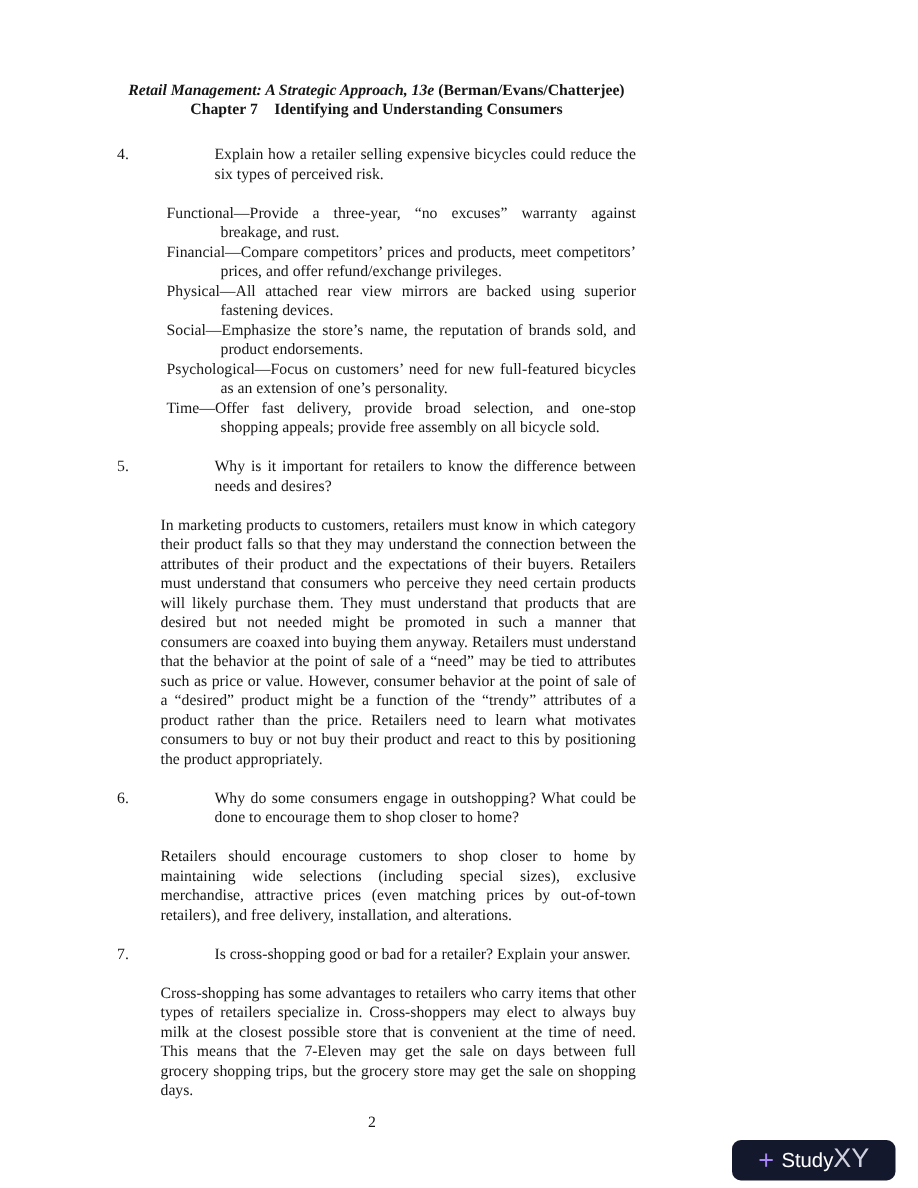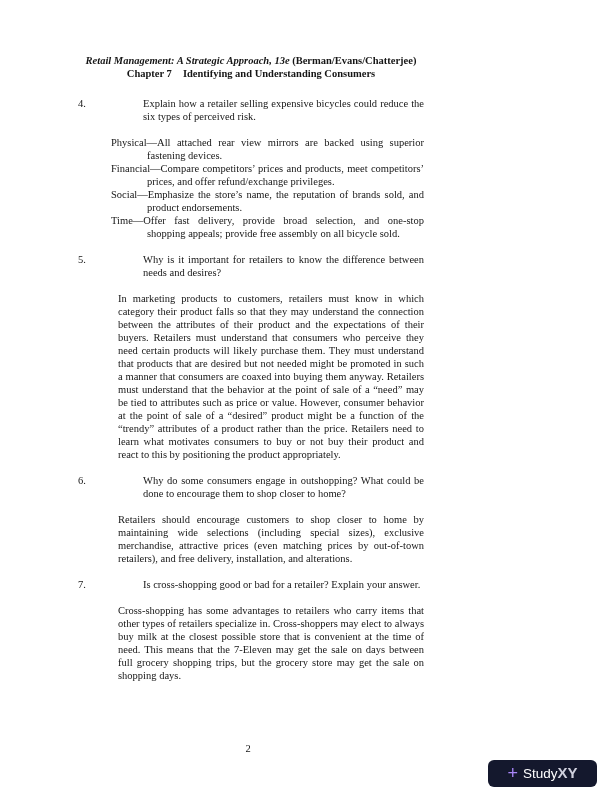--- a/index.html
+++ b/index.html
@@ -37,21 +37,21 @@
   .hang-list {
     margin-left: 33px;
     margin-bottom: 13px;
   }
   .hang-item {
     padding-left: 36px;
     text-indent: -36px;
     text-align: justify;
   }
   .a-par {
-    margin-left: 40px;
+    margin-left: 29px;
     margin-bottom: 13px;
     text-align: justify;
   }
   .page-number {
     position: absolute;
     left: 0;
     right: 0;
     top: 742px;
     text-align: center;
   }
@@ -72,41 +72,43 @@
     cursor: pointer;
   }
   .brand-plus {
     color: #a986f8;
     font-size: 18px;
     font-weight: 400;
     line-height: 1;
     margin-top: -2px;
   }
   .brand-study { color: #ffffff; font-weight: 400; font-size: 13.5px; }
-  .brand-xy   { color: #cfd0dd; font-weight: 700; font-size: 15px; }
+  .brand-xy   { color: #cfd0dd; font-weight: 400; font-size: 18px; }
 </style>
 </head>
 <body>
 
 <div class="page">
 
   <header class="doc-header">
     <div class="title-line"><span class="book-title">Retail Management: A Strategic Approach, 13e</span><span class="authors"> (Berman/Evans/Chatterjee)</span></div>
     <div class="subtitle-line"><span>Chapter 7</span><span class="chapter-title">Identifying and Understanding Consumers</span></div>
   </header>
 
   <section class="qa">
     <div class="q-row">
       <span class="q-num">4.</span>
       <div class="q-text">Explain how a retailer selling expensive bicycles could reduce the six types of perceived risk.</div>
     </div>
     <div class="hang-list">
+      <div class="hang-item">Functional—Provide a three-year, “no excuses” warranty against breakage, and rust.</div>
+      <div class="hang-item">Financial—Compare competitors’ prices and products, meet competitors’ prices, and offer refund/exchange privileges.</div>
       <div class="hang-item">Physical—All attached rear view mirrors are backed using superior fastening devices.</div>
-      <div class="hang-item">Financial—Compare competitors’ prices and products, meet competitors’ prices, and offer refund/exchange privileges.</div>
       <div class="hang-item">Social—Emphasize the store’s name, the reputation of brands sold, and product endorsements.</div>
+      <div class="hang-item">Psychological—Focus on customers’ need for new full-featured bicycles as an extension of one’s personality.</div>
       <div class="hang-item">Time—Offer fast delivery, provide broad selection, and one-stop shopping appeals; provide free assembly on all bicycle sold.</div>
     </div>
   </section>
 
   <section class="qa">
     <div class="q-row">
       <span class="q-num">5.</span>
       <div class="q-text">Why is it important for retailers to know the difference between needs and desires?</div>
     </div>
     <div class="a-par">In marketing products to customers, retailers must know in which category their product falls so that they may understand the connection between the attributes of their product and the expectations of their buyers. Retailers must understand that consumers who perceive they need certain products will likely purchase them. They must understand that products that are desired but not needed might be promoted in such a manner that consumers are coaxed into buying them anyway. Retailers must understand that the behavior at the point of sale of a “need” may be tied to attributes such as price or value. However, consumer behavior at the point of sale of a “desired” product might be a function of the “trendy” attributes of a product rather than the price. Retailers need to learn what motivates consumers to buy or not buy their product and react to this by positioning the product appropriately.</div>

